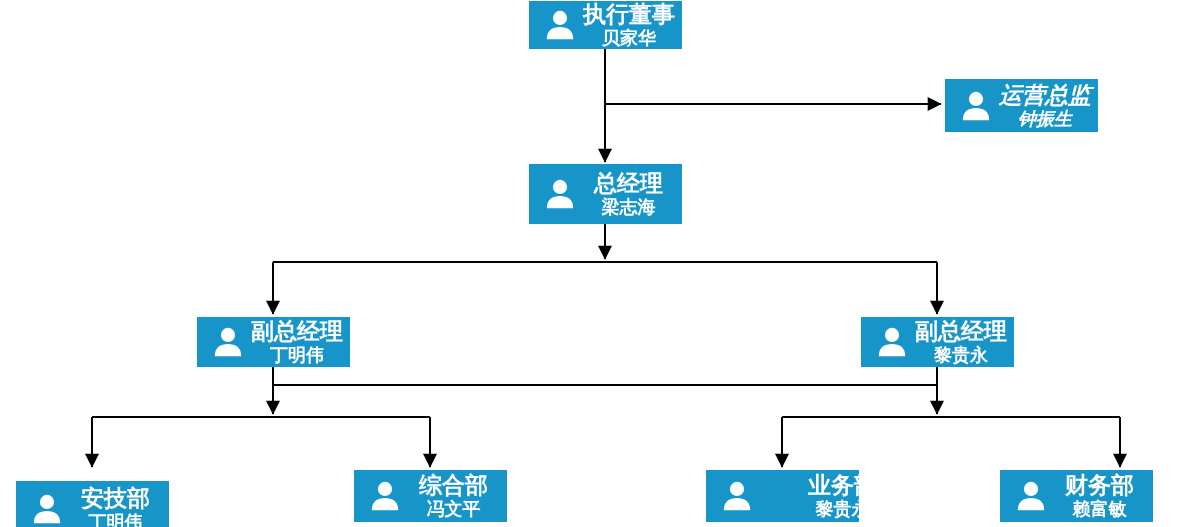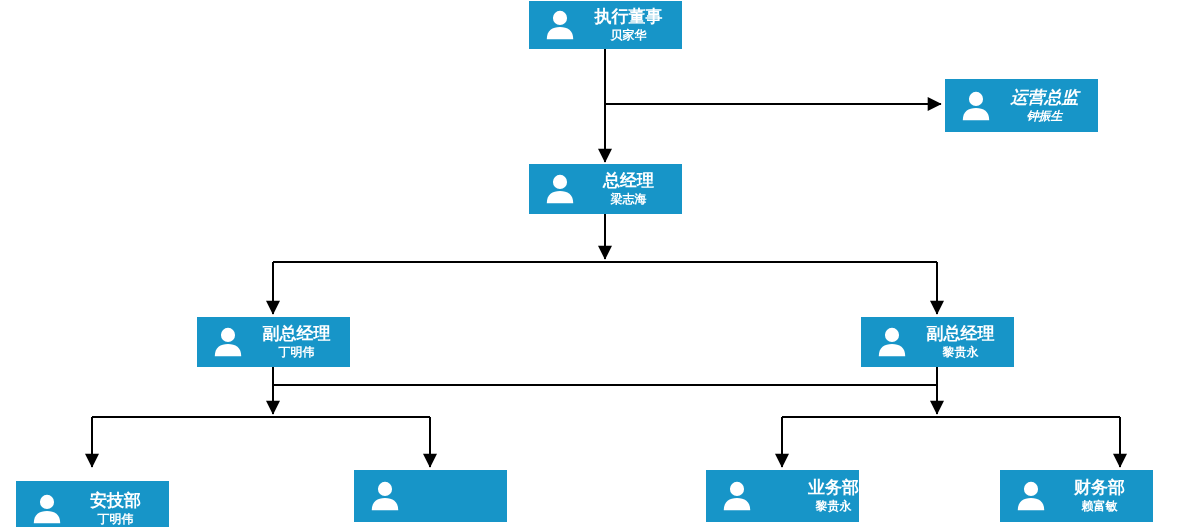--- a/index.html
+++ b/index.html
@@ -12,25 +12,25 @@
     background:var(--node-fill,#1795c8);
     color:var(--node-text,#ffffff);
     display:flex;
     align-items:center;
     box-sizing:border-box;
     padding:0 8px 0 14px;
   }
   .node .icon{flex:0 0 auto;display:block;margin-right:6px;}
   .node .icon svg{display:block;width:34px;height:34px;}
   .node .txt{flex:1;display:flex;flex-direction:column;align-items:center;justify-content:center;line-height:1.22;}
-  .node .title{font-size:17px;font-weight:bold;white-space:nowrap;}
-  .node .name{font-size:12px;font-weight:bold;white-space:nowrap;}
+  .node .title{font-size:23px;font-weight:bold;white-space:nowrap;}
+  .node .name{font-size:18px;font-weight:bold;white-space:nowrap;}
   .n-exec {left:529px; top:1px;   height:48px;}
   .n-ops  {left:945px; top:79px;  height:53px;font-style:italic;}
-  .n-gm   {left:529px; top:164px; height:50px;}
+  .n-gm   {left:529px; top:164px; height:60px;}
   .n-dgml {left:197px; top:317px; height:50px;}
   .n-dgmr {left:861px; top:317px; height:50px;}
   .n-d1   {left:16px;  top:481px; height:56px;align-items:center;}
   .n-d2   {left:354px; top:470px; height:52px;}
   .n-d3   {left:706px; top:470px; height:52px;gap:48px;}
   .n-d4   {left:1000px;top:470px; height:52px;}
 </style>
 </head>
 <body>
 
@@ -160,20 +160,24 @@
 
   <div class="node n-d2">
     <span class="icon">
       <svg viewBox="0 0 36 36">
           <g fill="#ffffff">
             <circle cx="18" cy="10.5" r="7.5"></circle>
             <path d="M4,33 C4,23.5 10,20 18,20 C26,20 32,23.5 32,33 Z"></path>
           </g>
         </svg>
     </span>
+    <span class="txt">
+      <span class="title">综合部</span>
+      <span class="name">冯文平</span>
+    </span>
   </div>
 
   <div class="node n-d3">
     <span class="icon">
       <svg viewBox="0 0 36 36">
           <g fill="#ffffff">
             <circle cx="18" cy="10.5" r="7.5"></circle>
             <path d="M4,33 C4,23.5 10,20 18,20 C26,20 32,23.5 32,33 Z"></path>
           </g>
         </svg>

